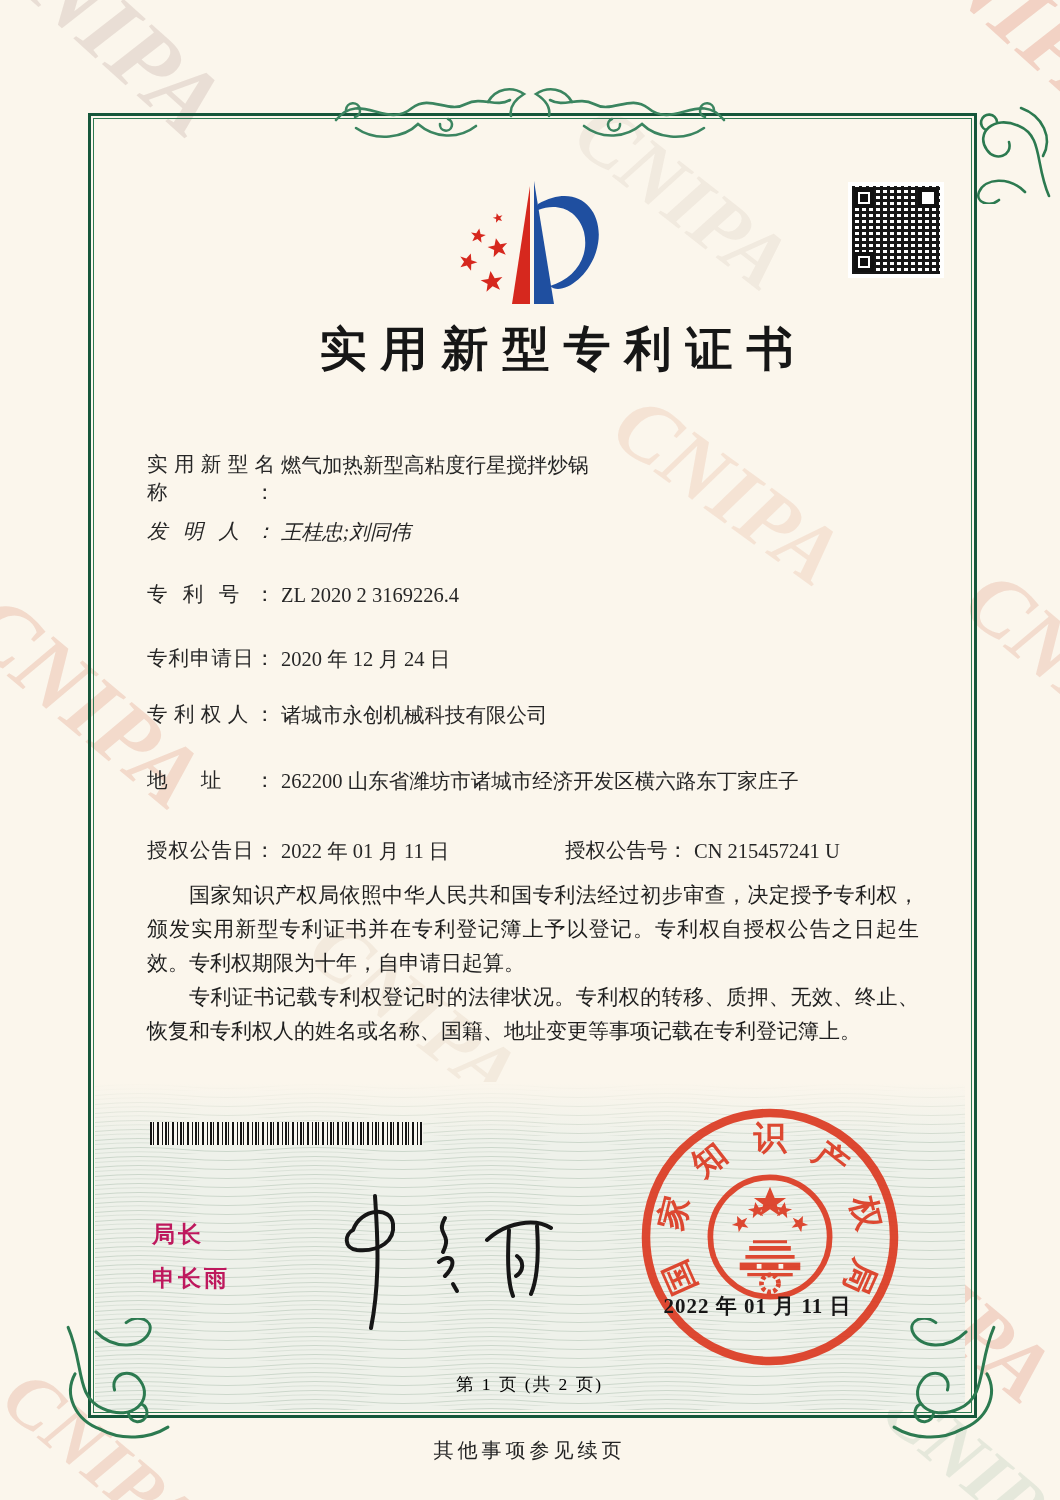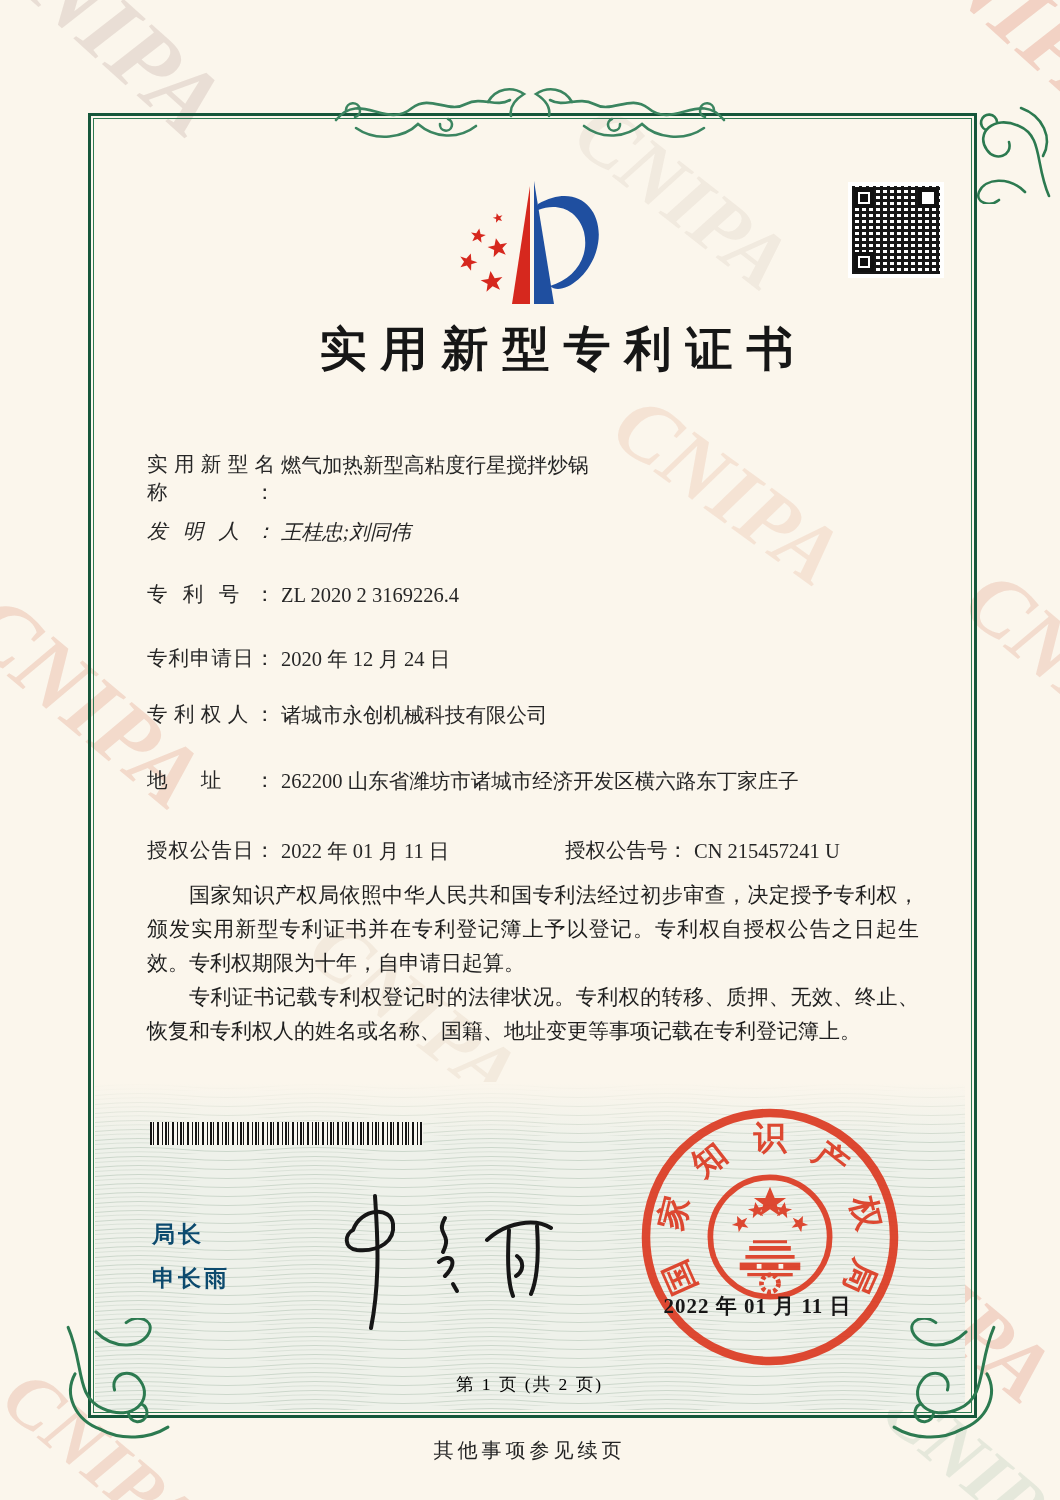--- a/index.html
+++ b/index.html
@@ -57,21 +57,21 @@
          line-height:34px;text-align:justify;color:#1f1f1f;}
   .paras p{margin:0;text-indent:2em;}
   
   .wave{position:absolute;left:95px;top:1082px;}
   .barcode{position:absolute;left:150px;top:1122px;width:273px;height:23px;
       background:repeating-linear-gradient(90deg,
         #141414 0 2px,#f8f6f0 2px 3px,#141414 3px 4px,#f8f6f0 4px 7px,
         #141414 7px 9px,#f8f6f0 9px 12px,#141414 12px 13px,#f8f6f0 13px 15px);}
   .director{position:absolute;left:152px;top:1212px;
       font-family:"Liberation Sans","DejaVu Sans",sans-serif;
-      font-weight:700;font-size:23px;letter-spacing:3px;color:#0c4a6e;line-height:44px;}
+      font-weight:700;font-size:23px;letter-spacing:3px;color:#be185d;line-height:44px;}
   .sig{position:absolute;left:295px;top:1178px;}
   .seal{position:absolute;left:628px;top:1095px;}
   .seal-date{position:absolute;left:650px;top:1292px;width:215px;text-align:center;
       font-size:21px;font-weight:700;letter-spacing:1px;color:#171717;}
   .page-num{position:absolute;left:88px;top:1372px;width:883px;text-align:center;
       font-size:17.5px;letter-spacing:2px;color:#000000;}
   .footer-note{position:absolute;left:88px;top:1437px;width:883px;text-align:center;
       font-size:20px;letter-spacing:4px;color:#242424;}
 </style>
 </head>

